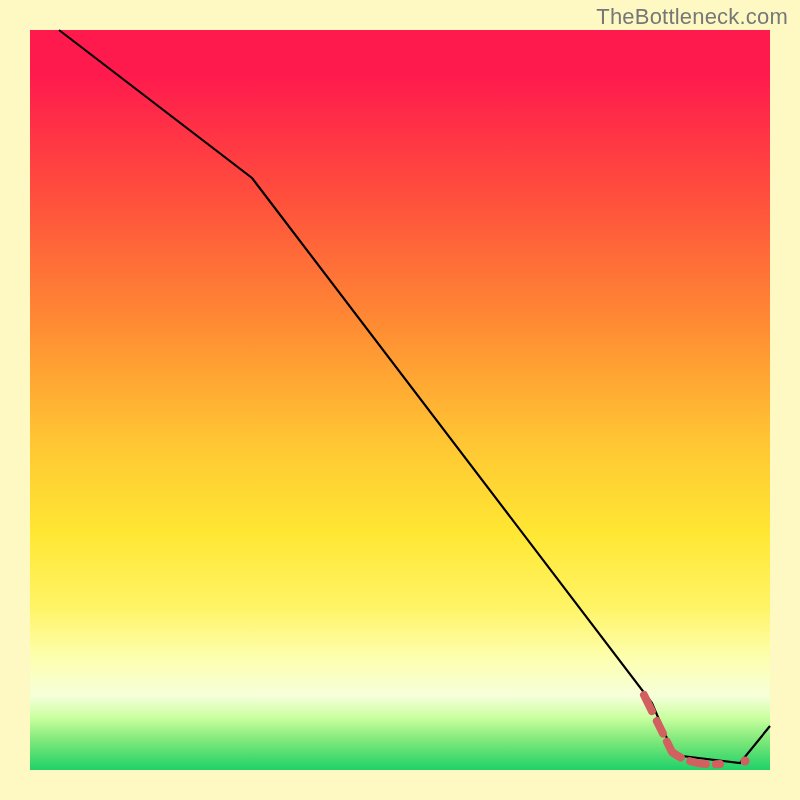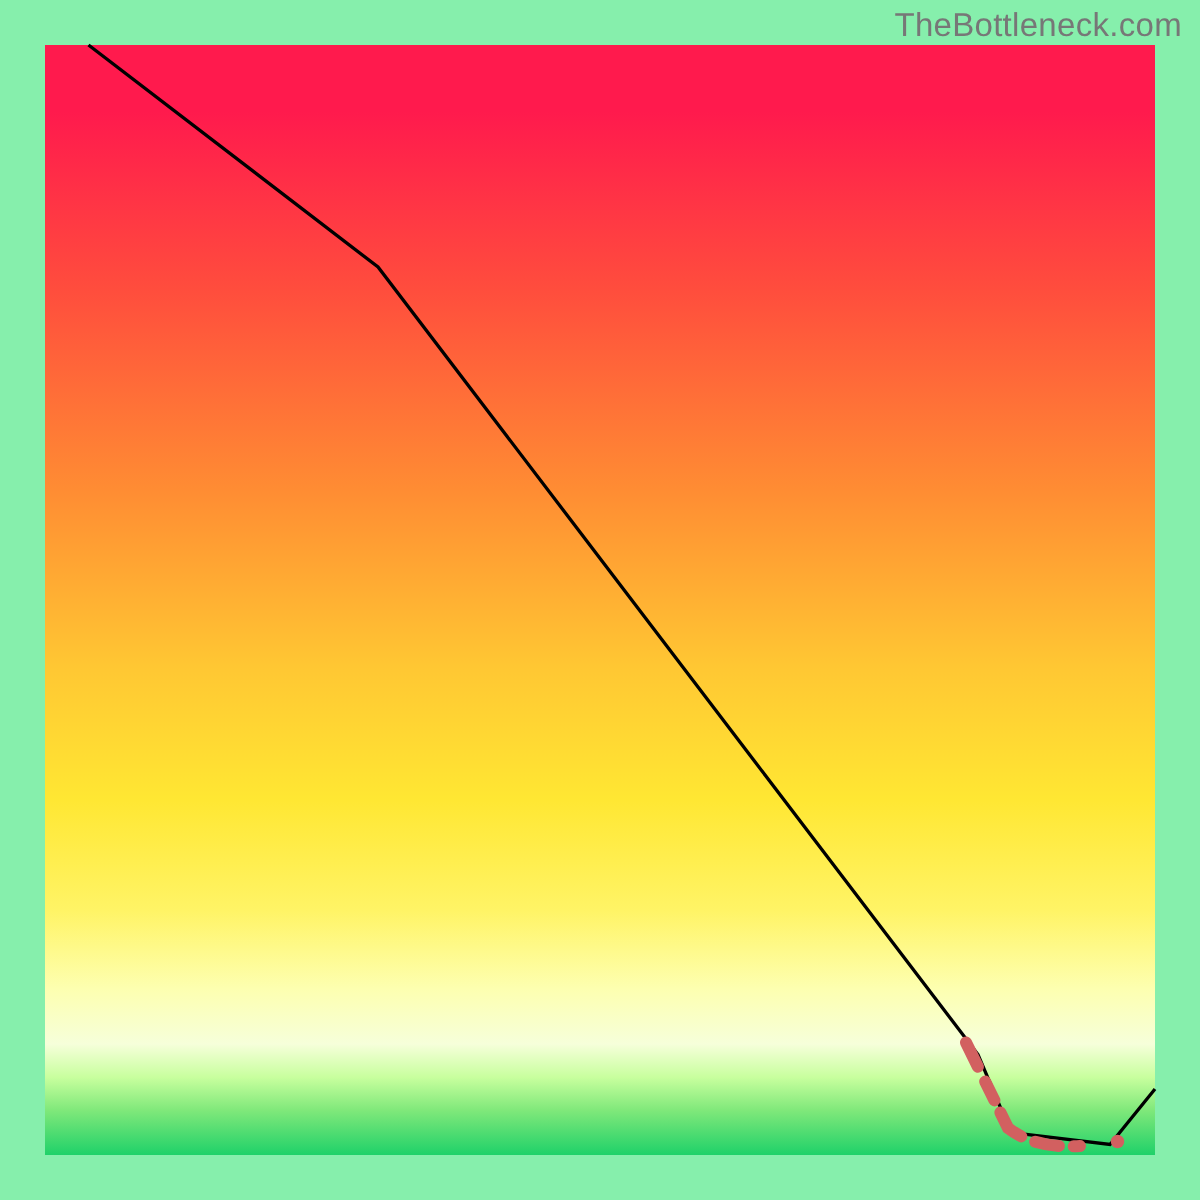--- a/index.html
+++ b/index.html
@@ -10,21 +10,21 @@
     background: #000;
     overflow: hidden;
     font-family: Arial, Helvetica, sans-serif;
   }
   .frame {
     position: absolute;
     left: 0;
     top: 0;
     width: 800px;
     height: 800px;
-    background: #86efac;
+    background: #fef9c3;
   }
   .plot-area {
     position: absolute;
     left: 30px;
     top: 30px;
     width: 740px;
     height: 740px;
     
     background: linear-gradient(
       to bottom,

